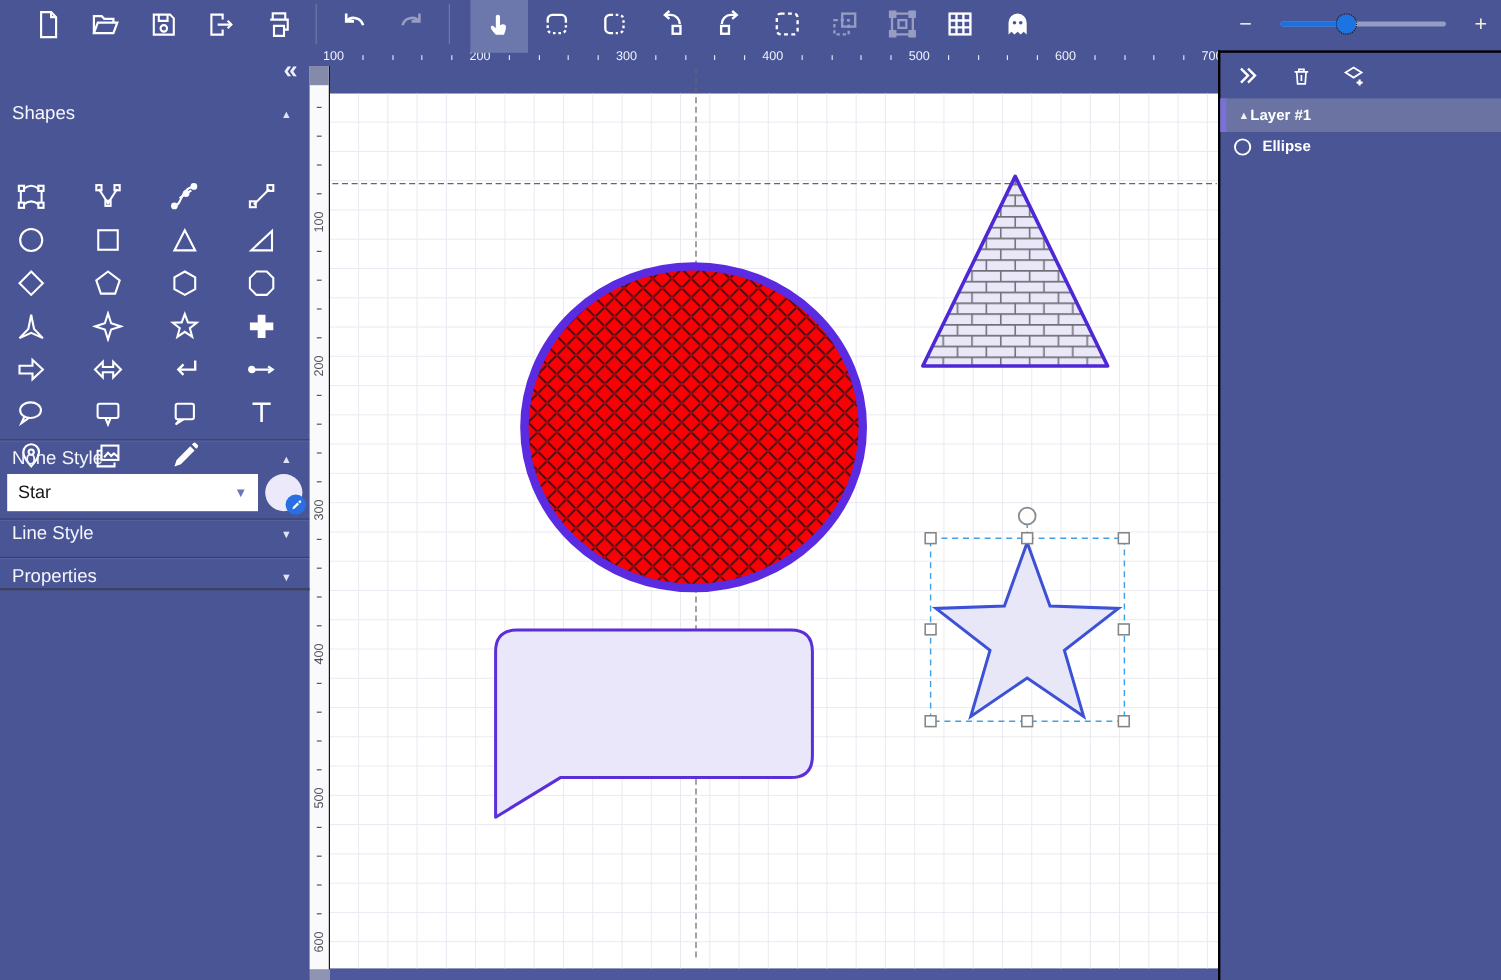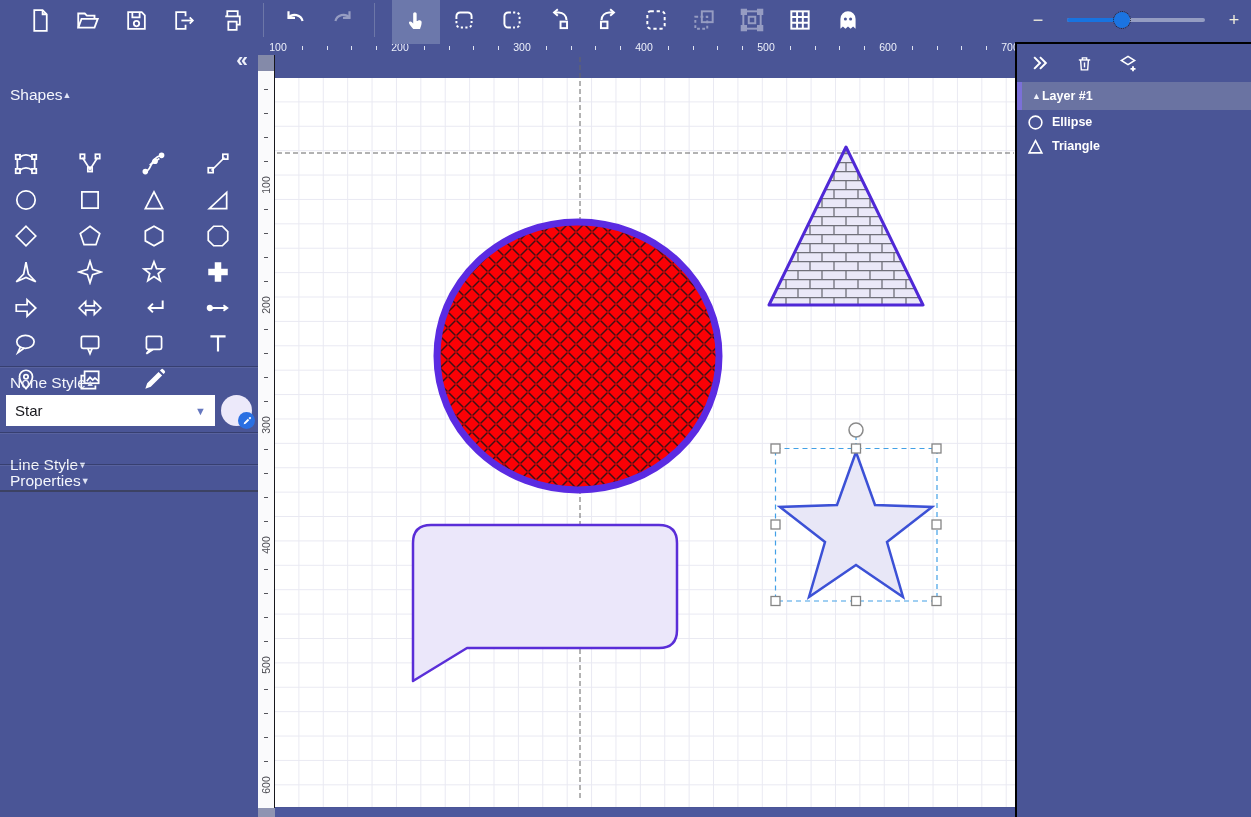--- a/index.html
+++ b/index.html
@@ -20,21 +20,21 @@
   .zbtn{color:#f2efdd;font-size:18px;width:22px;text-align:center;line-height:40px;}
   .ztrack{position:relative;width:138px;height:4px;background:#959dc2;border-radius:2px;}
   .zfill{position:absolute;left:0;top:0;height:4px;width:55px;background:#1873e0;border-radius:2px;}
   .zthumb{position:absolute;left:47px;top:-6px;width:16px;height:16px;border-radius:50%;
           background:#1b74e2;outline:1.5px dotted #1b2030;}
 
   
   .sidebar{position:absolute;left:0;top:40px;width:258px;height:777px;color:#fff;z-index:5;}
   .collapse{position:absolute;right:10px;top:8px;font-size:21px;font-weight:bold;color:#eef1fa;line-height:22px;}
   .sechdr{position:absolute;left:0;width:258px;height:26px;display:flex;align-items:center;
-          justify-content:flex-start;padding:0 15px 0 10px;box-sizing:border-box;
+          justify-content:space-between;padding:0 15px 0 10px;box-sizing:border-box;
           font-size:15.5px;color:#f4f6fc;}
   .tri{font-size:9px;color:#dfe4f5;}
   .shapegrid{position:absolute;top:106px;left:-6px;width:264px;display:grid;
              grid-template-columns:repeat(4,64px);grid-auto-rows:36px;justify-items:center;align-items:center;}
   .cell{width:36px;height:32px;display:flex;align-items:center;justify-content:center;}
   .sep{position:absolute;left:0;width:258px;height:1px;background:rgba(0,0,0,.25);box-shadow:0 1px 0 rgba(255,255,255,.08);}
   .darkline{position:absolute;left:0;width:258px;height:2px;background:#3c4263;}
   .dd{position:absolute;top:355px;left:6px;width:209px;height:31px;background:#fff;color:#17171c;
       font-size:15px;display:flex;align-items:center;padding-left:9px;box-sizing:border-box;}
   .dd-arrow{position:absolute;right:9px;top:10px;color:#6577bf;font-size:11px;}
@@ -397,21 +397,21 @@
     </div>
     <div class="swatch"></div>
     <div class="dropbtn">
       <svg width="10" height="10" viewBox="0 0 12 12">
           <path fill="#fff" d="M2 10l.6-2.3L7 3.3 8.7 5 4.3 9.4 2 10zM7.8 2.5l1.7 1.7 1-1a1.2 1.2 0 0 0-1.7-1.7l-1 1z"></path>
         </svg>
     </div>
 
     <div class="sep" style="top:392px;"></div>
 
-    <div class="sechdr" style="top:412px;">
+    <div class="sechdr" style="top:392px;">
       <span>Line Style</span>
       <span class="tri">▼</span>
     </div>
 
     <div class="sep" style="top:424px;"></div>
 
     <div class="sechdr" style="top:428px;">
       <span>Properties</span>
       <span class="tri">▼</span>
     </div>
@@ -568,21 +568,15 @@
       <span class="ltri">▲</span>
       <span class="lname">Layer #1</span>
     </div>
 
     <div class="item">
       <svg width="17" height="17" viewBox="0 0 16 16" fill="none" stroke="#fff" stroke-width="1.5">
           <circle cx="8" cy="8" r="6"></circle>
         </svg>
       <span>Ellipse</span>
     </div>
-    <div class="item">
-      <svg width="17" height="17" viewBox="0 0 16 16" fill="none" stroke="#fff" stroke-width="1.5">
-          <path d="M8 2.5L14 14H2z"></path>
-        </svg>
-      <span>Triangle</span>
-    </div>
   </div>
 
 </div>
 
 </body></html>

